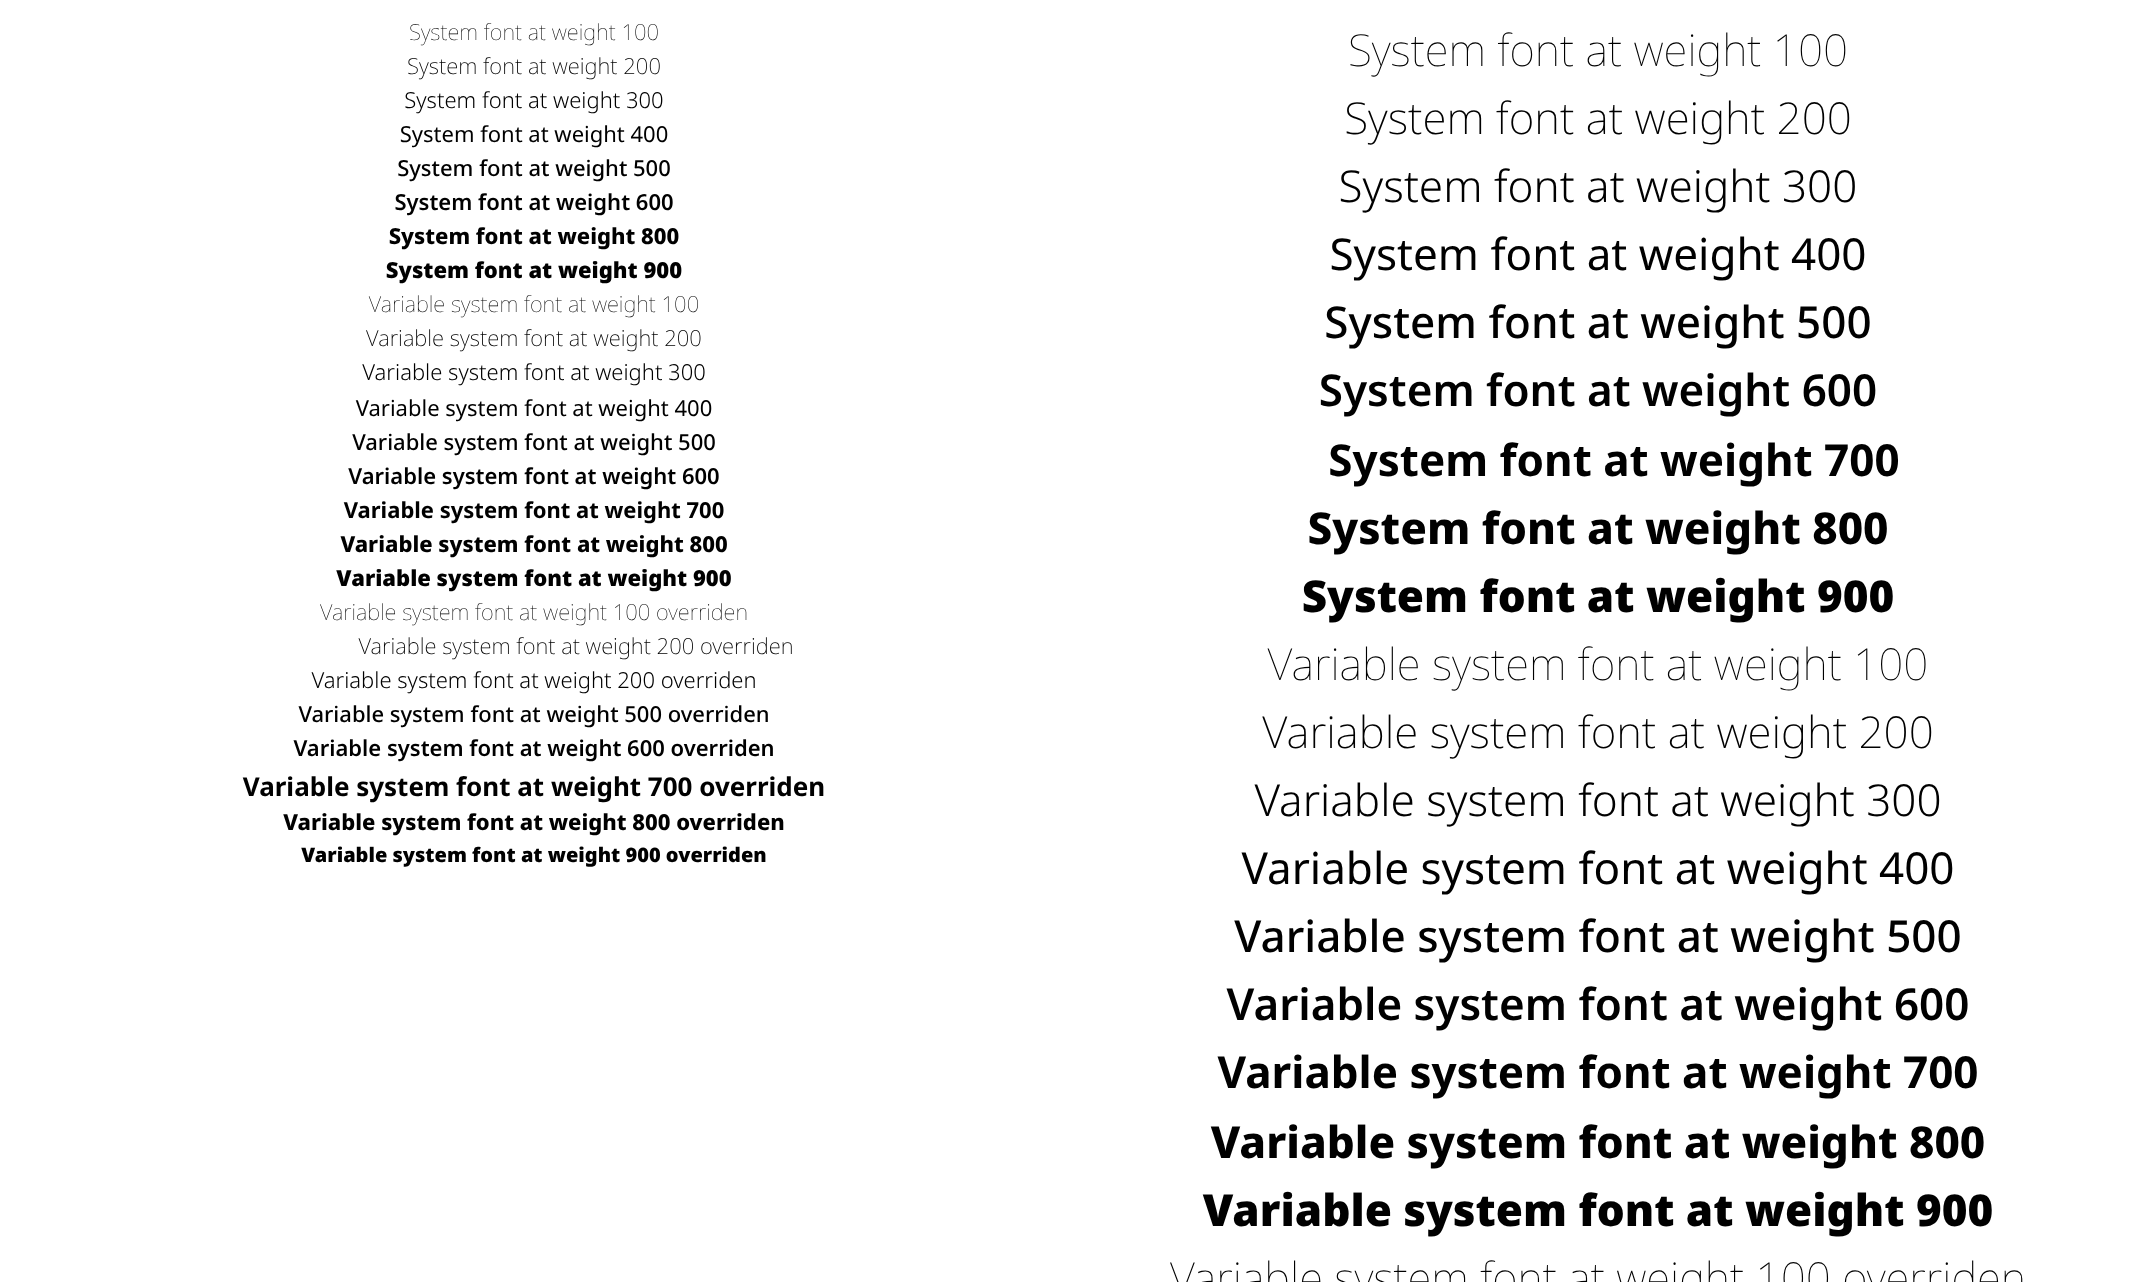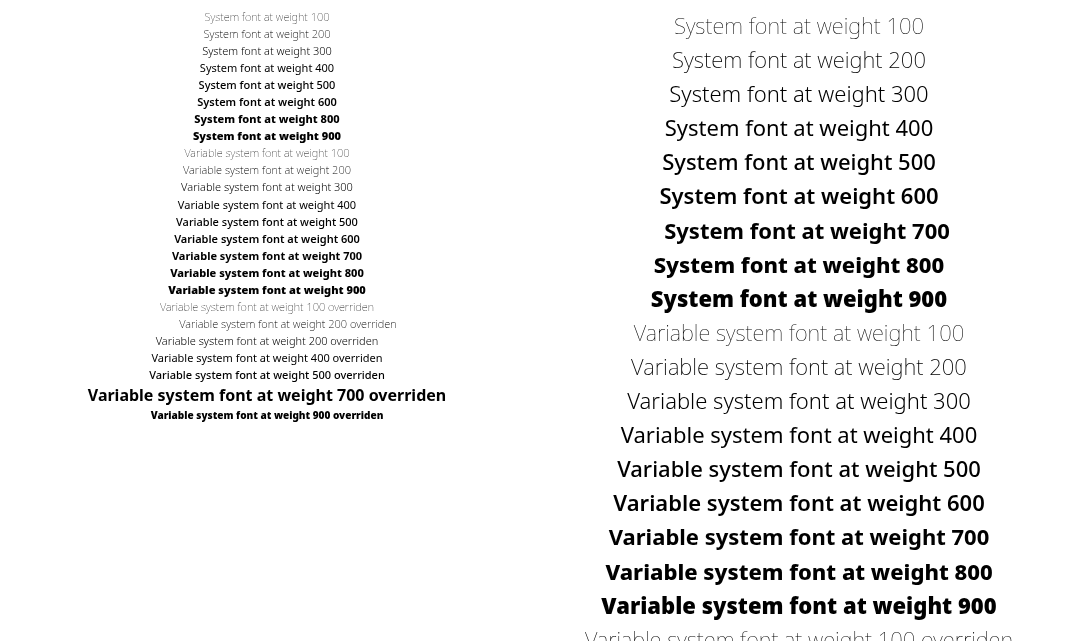--- a/index.html
+++ b/index.html
@@ -43,23 +43,24 @@
       <span class="text-entry" style="font-weight: 300; font-size: 11px; font-family: system-ui, -apple-system, sans-serif;">Variable system font at weight 300</span>
       <span class="text-entry" style="font-weight: 400; font-size: 11px; font-family: system-ui, -apple-system, sans-serif;">Variable system font at weight 400</span>
       <span class="text-entry" style="font-weight: 500; font-size: 11px; font-family: system-ui, -apple-system, sans-serif;">Variable system font at weight 500</span>
       <span class="text-entry" style="font-weight: 600; font-size: 11px; font-family: system-ui, -apple-system, sans-serif;">Variable system font at weight 600</span>
       <span class="text-entry" style="font-weight: 700; font-size: 11px; font-family: system-ui, -apple-system, sans-serif;">Variable system font at weight 700</span>
       <span class="text-entry" style="font-weight: 800; font-size: 11px; font-family: system-ui, -apple-system, sans-serif;">Variable system font at weight 800</span>
       <span class="text-entry" style="font-weight: 900; font-size: 11px; font-family: system-ui, -apple-system, sans-serif;">Variable system font at weight 900</span>
       <span class="text-entry" style="font-weight: 100; font-size: 11px; font-family: system-ui, -apple-system, sans-serif;">Variable system font at weight 100 overriden</span>
       <span class="text-entry" style="font-weight: 200; font-size: 11px; font-family: system-ui, -apple-system, sans-serif; margin-left: 42px;">Variable system font at weight 200 overriden</span>
       <span class="text-entry" style="font-weight: 300; font-size: 11px; font-family: system-ui, -apple-system, sans-serif;">Variable system font at weight 200 overriden</span>
-      <span class="text-entry" style="font-weight: 400; font-size: 11px; font-family: system-ui, -apple-system, sans-serif;">Variable system font at weight 400 overriden</span>
       <span class="text-entry" style="font-weight: 500; font-size: 11px; font-family: system-ui, -apple-system, sans-serif;">Variable system font at weight 500 overriden</span>
-      <span class="text-entry" style="font-weight: 700; font-size: 16px; font-family: system-ui, -apple-system, sans-serif;">Variable system font at weight 700 overriden</span>
+      <span class="text-entry" style="font-weight: 600; font-size: 11px; font-family: system-ui, -apple-system, sans-serif;">Variable system font at weight 600 overriden</span>
+      <span class="text-entry" style="font-weight: 700; font-size: 13px; font-family: system-ui, -apple-system, sans-serif;">Variable system font at weight 700 overriden</span>
+      <span class="text-entry" style="font-weight: 800; font-size: 11px; font-family: system-ui, -apple-system, sans-serif;">Variable system font at weight 800 overriden</span>
       <span class="text-entry" style="font-weight: 900; font-size: 10px; font-family: system-ui, -apple-system, sans-serif;">Variable system font at weight 900 overriden</span>
     </div>
   <div class="column right" id="right-col">
       <span class="text-entry" style="font-weight: 100; font-size: 22px; font-family: system-ui, -apple-system, sans-serif;">System font at weight 100</span>
       <span class="text-entry" style="font-weight: 200; font-size: 22px; font-family: system-ui, -apple-system, sans-serif;">System font at weight 200</span>
       <span class="text-entry" style="font-weight: 300; font-size: 22px; font-family: system-ui, -apple-system, sans-serif;">System font at weight 300</span>
       <span class="text-entry" style="font-weight: 400; font-size: 22px; font-family: system-ui, -apple-system, sans-serif;">System font at weight 400</span>
       <span class="text-entry" style="font-weight: 500; font-size: 22px; font-family: system-ui, -apple-system, sans-serif;">System font at weight 500</span>
       <span class="text-entry" style="font-weight: 600; font-size: 22px; font-family: system-ui, -apple-system, sans-serif;">System font at weight 600</span>
       <span class="text-entry" style="font-weight: 700; font-size: 22px; font-family: system-ui, -apple-system, sans-serif; margin-left: 16px;">System font at weight 700</span>

